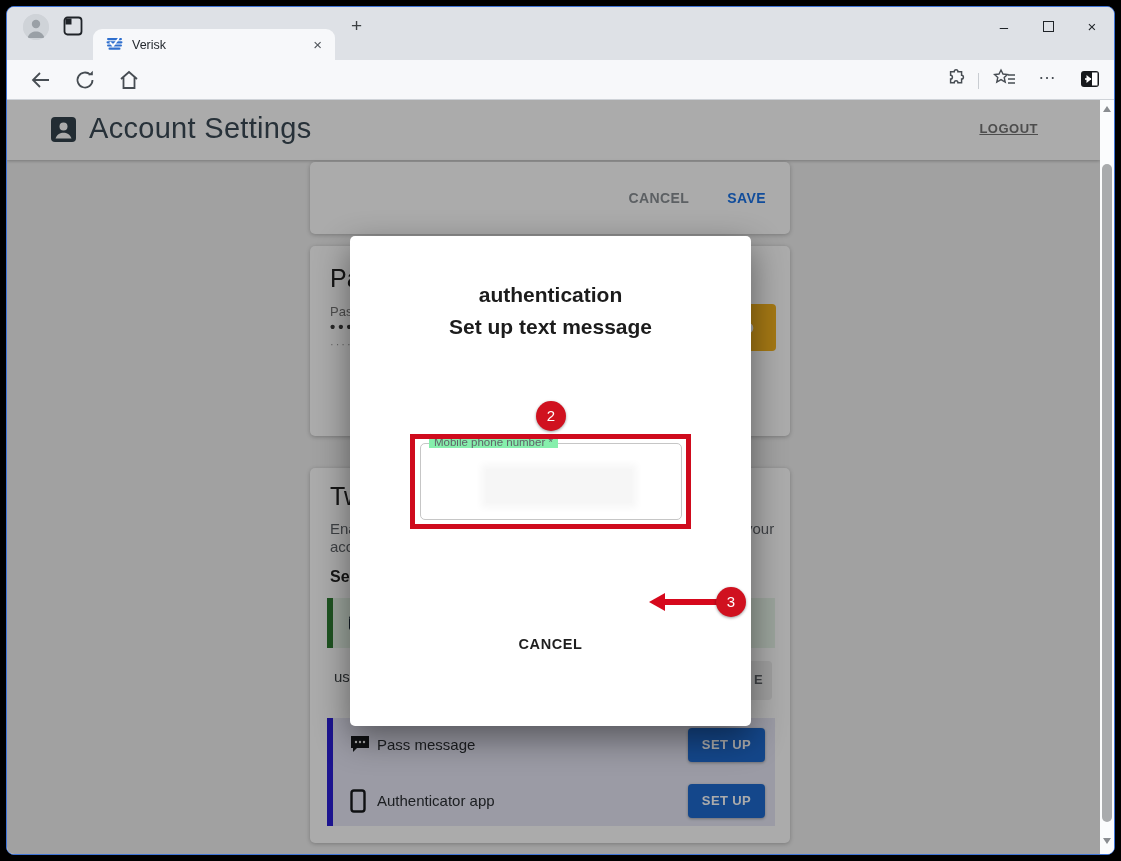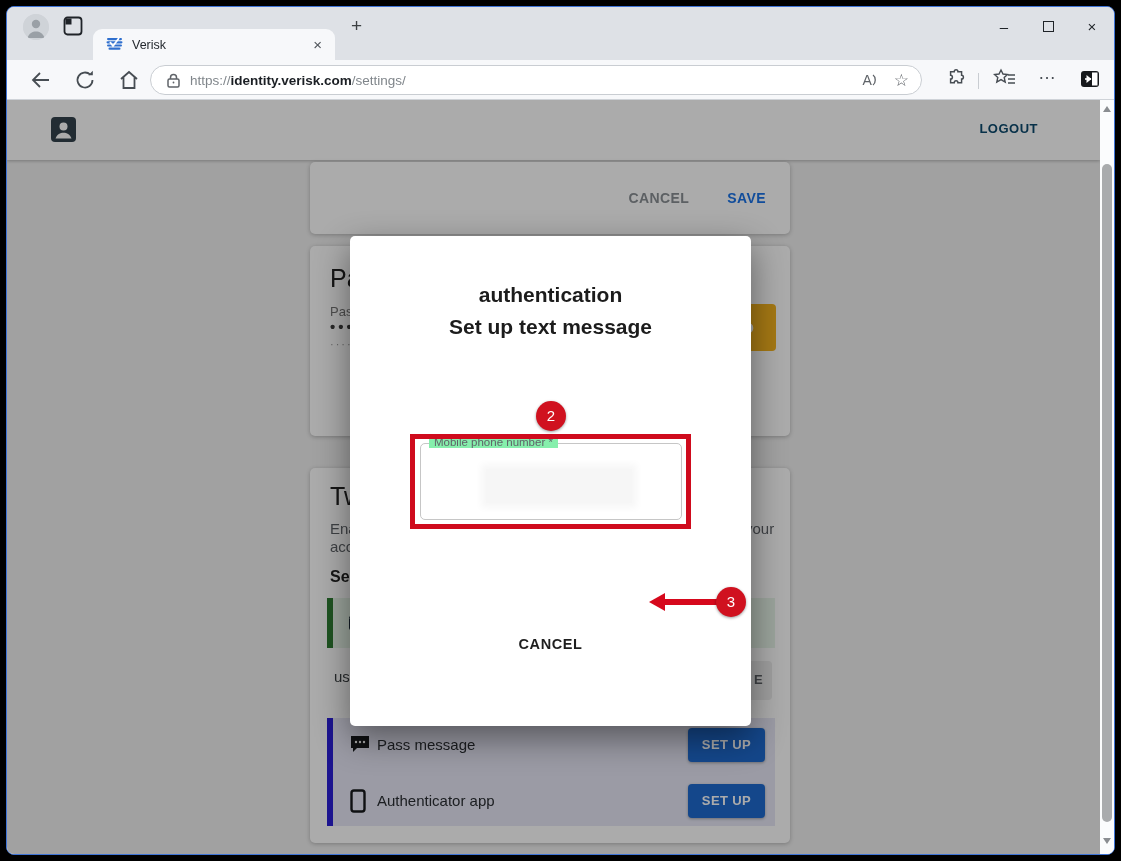--- a/index.html
+++ b/index.html
@@ -33,21 +33,21 @@
   .url .host { color:#1b1f24; font-weight:700; }
   .addr-ic { color:#5f6368; margin-left:14px; display:flex; align-items:center; }
   .tdivider { position:absolute; left:971px; top:13px; width:1px; height:16px; background:#c9cdd2; }
 
   
   .page { position:relative; flex:1; background:#f0f0f0; overflow:hidden; }
   .appheader { position:absolute; left:0; top:0; right:14px; height:60px; background:#fff;
     box-shadow:0 1px 3px rgba(0,0,0,.25); z-index:1; }
   .acct-icon { position:absolute; left:43px; top:16px; width:27px; height:27px; }
   .page-title { position:absolute; left:82px; top:12px; font-size:29px; color:#3b4a55; letter-spacing:.3px; }
-  .logout { position:absolute; right:62px; top:21px; font-size:13px; font-weight:700; color:#0c4a6e; letter-spacing:.5px; }
+  .logout { position:absolute; right:62px; top:21px; font-size:13px; font-weight:700; color:#737373; letter-spacing:.5px;text-decoration:underline; }
 
   .card { position:absolute; left:303px; width:480px; background:#fff; border-radius:5px;
     box-shadow:0 1px 4px rgba(0,0,0,.25); z-index:1; }
   .card1 { top:62px; height:72px; display:flex; justify-content:flex-end; align-items:flex-start; padding:28px 24px 0 0; gap:38px; }
   .btn-text { font-size:14px; font-weight:700; letter-spacing:.4px; }
   .c-cancel { color:#8a8f94; }
   .c-save { color:#1a73e8; }
 
   .card2 { top:146px; height:190px; }
   .frag-h { position:absolute; left:20px; top:18px; font-size:25px; font-weight:500; color:#212121; }
@@ -165,37 +165,20 @@
       <svg width="24" height="24" viewBox="0 0 24 24">
           <path d="M19.5 12a7.5 7.5 0 1 1-2.2-5.3" fill="none" stroke="#474d53" stroke-width="1.8"></path>
           <path d="M19.8 2.8v4.5h-4.5z" fill="#474d53"></path>
         </svg>
     </div>
     <div class="navicon" style="left:110px;">
       <svg width="24" height="24" viewBox="0 0 24 24">
           <path d="M4 11l8-7 8 7 M6.5 9.5V20h11V9.5" fill="none" stroke="#474d53" stroke-width="1.8"></path>
         </svg>
     </div>
-    <div class="addr">
-      <span>
-        <svg width="13" height="15" viewBox="0 0 13 15">
-            <rect x="1" y="6" width="11" height="8" rx="1.5" fill="none" stroke="#5f6368" stroke-width="1.5"></rect>
-            <path d="M3.5 6V4.5a3 3 0 0 1 6 0V6" fill="none" stroke="#5f6368" stroke-width="1.5"></path>
-            <circle cx="6.5" cy="9.5" r="0.9" fill="#5f6368"></circle>
-          </svg>
-      </span>
-      <span class="url"><span class="dim">https://</span><span class="host">identity.verisk.com</span><span class="dim">/settings/</span></span>
-      <span class="addr-ic" style="font-size:14px;">
-          <span>A</span>
-          <svg width="8" height="12" viewBox="0 0 8 12">
-            <path d="M1 1c3 2 3 8 0 10" fill="none" stroke="#5f6368" stroke-width="1.3"></path>
-          </svg>
-        </span>
-      <span class="addr-ic" style="font-size:17px;">☆</span>
-    </div>
     <div class="navicon" style="left:939px;">
       <svg width="22" height="22" viewBox="0 0 24 24">
           <path d="M9 4a2 2 0 1 1 4 0h4v4a2 2 0 1 1 0 4v4h-4a2 2 0 1 0-4 0H5v-4a2 2 0 1 0 0-4V4z" fill="none" stroke="#474d53" stroke-width="1.6"></path>
         </svg>
     </div>
     <div class="tdivider"></div>
     <div class="navicon" style="left:986px;">
       <svg width="24" height="22" viewBox="0 0 24 22">
           <path d="M8 2l2 4 4.5.5-3.3 3 1 4.5L8 11.6 3.8 14l1-4.5L1.5 6.5 6 6z" fill="none" stroke="#474d53" stroke-width="1.4"></path>
           <path d="M15 7h7M15 11h7M15 15h7" stroke="#474d53" stroke-width="1.4"></path>
@@ -215,20 +198,21 @@
   <div class="page">
 
     <div class="appheader">
       <div class="acct-icon">
         <svg width="27" height="27" viewBox="0 0 27 27">
             <rect x="1" y="1" width="25" height="25" rx="4" fill="#33424c"></rect>
             <circle cx="13.5" cy="10.5" r="4" fill="#fff"></circle>
             <path d="M5.5 22.5c1.6-4.5 4.7-5.8 8-5.8s6.4 1.3 8 5.8z" fill="#fff"></path>
           </svg>
       </div>
+      <div class="page-title">Account Settings</div>
       <div class="logout">LOGOUT</div>
     </div>
 
     <div class="card card1">
       <span class="btn-text c-cancel">CANCEL</span>
       <span class="btn-text c-save">SAVE</span>
     </div>
 
     <div class="card card2">
       <div class="frag-h">Pa</div>

